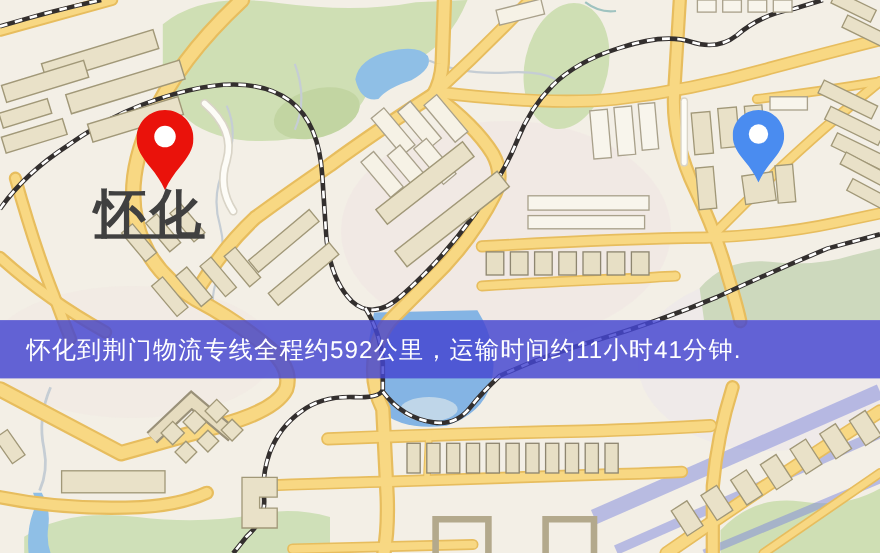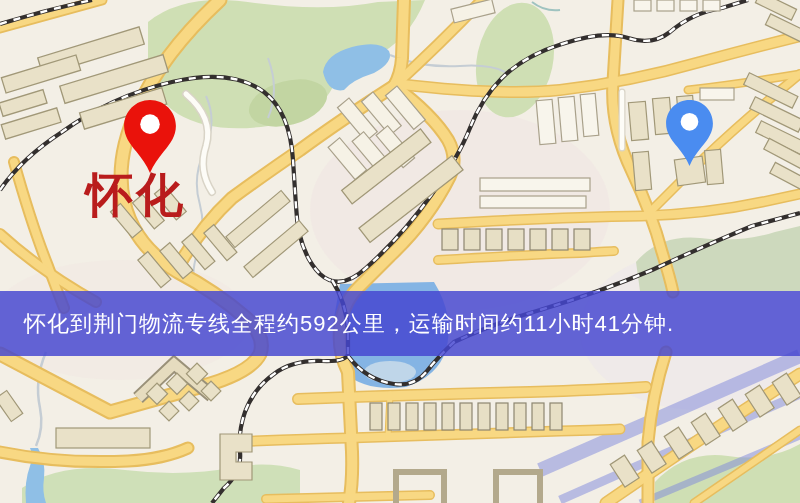--- a/index.html
+++ b/index.html
@@ -9,24 +9,24 @@
   }
   .map-svg{position:absolute;left:0;top:0;width:800px;height:503px;display:block;}
   .pin{position:absolute;}
   .pin svg{display:block;width:100%;height:100%;}
   .pin-origin{left:124px;top:100px;width:52px;height:73px;}
   .pin-destination{left:666px;top:100px;width:47px;height:66px;}
   .city-label{
     position:absolute;font-family:"Liberation Serif",serif;
     font-size:47px;font-weight:600;line-height:1;letter-spacing:3px;white-space:nowrap;
   }
-  .label-origin{left:86px;top:172px;color:#b91c1c;}
+  .label-origin{left:86px;top:172px;color:#404040;text-decoration:underline;}
   .label-destination{left:640px;top:174px;color:#2433e8;}
   .banner{
-    position:absolute;left:0;right:0;top:291px;height:65px;
+    position:absolute;left:0;right:0;top:291px;height:53px;
     background:rgba(68,70,208,0.83);
     display:flex;align-items:center;padding:0 24px;box-sizing:border-box;text-align:right;
   }
   .banner-text{color:#ffffff;font-size:22px;letter-spacing:1px;white-space:nowrap;}
 </style>
 </head>
 <body>
 
 <div class="map-root">
 

